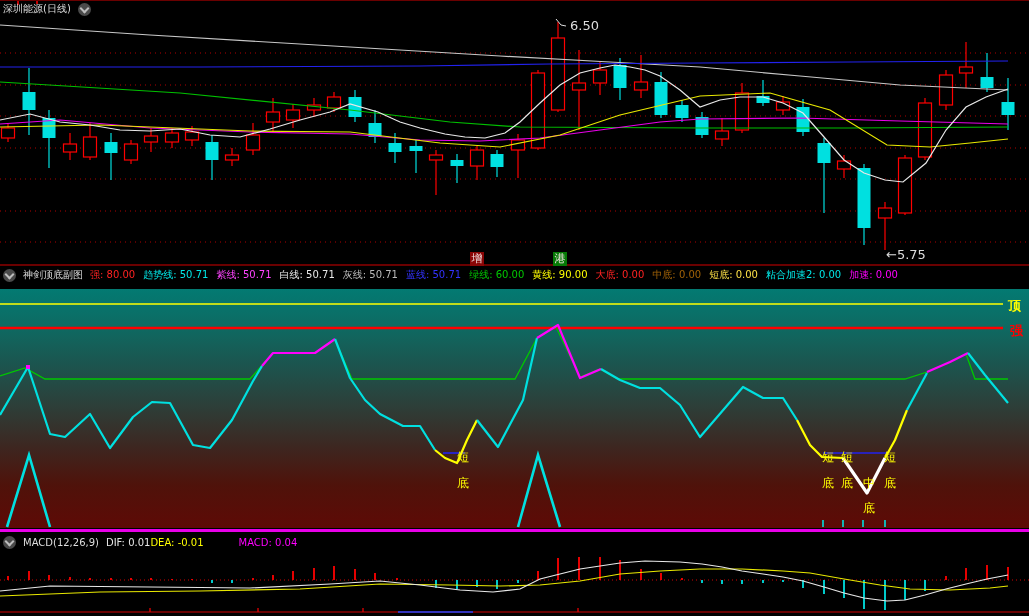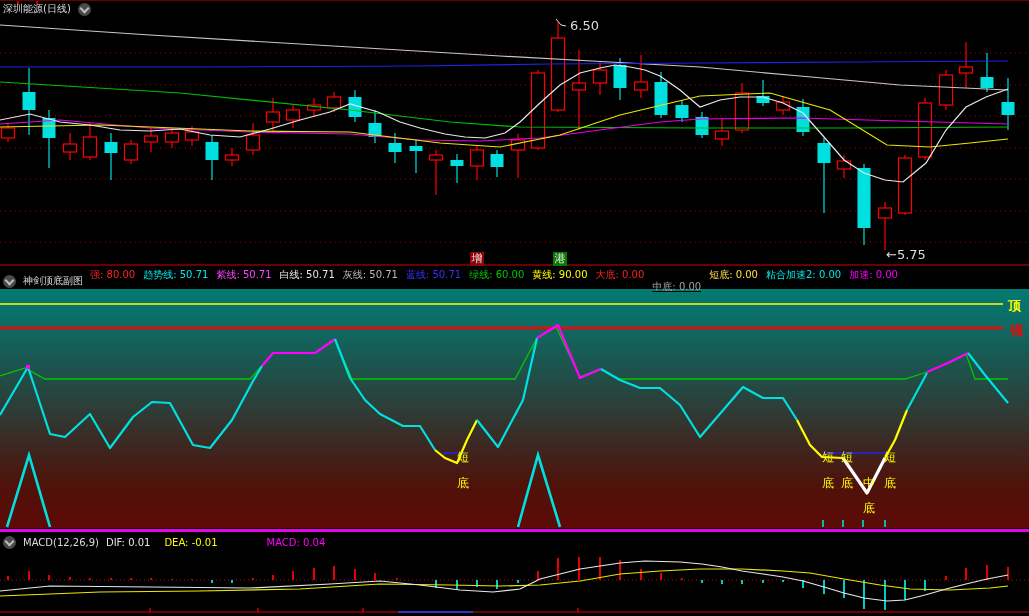--- a/index.html
+++ b/index.html
@@ -169,21 +169,21 @@
     <span id="leg-ind" style="display:inline-flex;gap:8px">
         <span style="color: rgb(255, 34, 34); text-align: center;">强: 80.00</span>
         <span style="color: rgb(0, 232, 232);">趋势线: 50.71</span>
         <span style="color: rgb(255, 68, 255);">紫线: 50.71</span>
         <span style="color: rgb(232, 232, 232);">白线: 50.71</span>
         <span style="color: rgb(187, 187, 187);">灰线: 50.71</span>
         <span style="color: rgb(51, 51, 255);">蓝线: 50.71</span>
         <span style="color: rgb(0, 200, 0);">绿线: 60.00</span>
         <span style="color: rgb(255, 255, 0);">黄线: 90.00</span>
         <span style="color: rgb(255, 34, 34);">大底: 0.00</span>
-        <span style="color: #a3a3a3; margin-top: 12px;">中底: 0.00</span>
+        <span style="color: #a16207;">中底: 0.00</span>
         <span style="color: #fde047;">短底: 0.00</span>
         <span style="color: rgb(0, 232, 232);">粘合加速2: 0.00</span>
         <span style="color: rgb(255, 0, 255);">加速: 0.00</span>
       </span>
   </div>
   <div class="grad"></div>
   <svg id="svg-ind" width="1029" height="239">
       <line x1="0" y1="15" x2="1003" y2="15" stroke="#ffff00" stroke-width="1.5"></line>
       <text x="1008" y="21" fill="#ffff00" font-size="13" font-weight="bold">顶</text>
       <line x1="0" y1="39" x2="1003" y2="39" stroke="#ff0000" stroke-width="2.5"></line>
@@ -282,19 +282,19 @@
       <line x1="258" y1="76" x2="258" y2="80" stroke="#d40000" stroke-width="1.4"></line>
       <line x1="363" y1="76" x2="363" y2="80" stroke="#d40000" stroke-width="1.4"></line>
       <line x1="578" y1="76" x2="578" y2="80" stroke="#d40000" stroke-width="1.4"></line>
       <line x1="398" y1="80" x2="473" y2="80" stroke="#3333bb" stroke-width="2"></line>
     </svg>
   <div class="hdr" id="hdr-macd" style="top:536px">
     <span class="chev">
         <i></i>
       </span>
     <span class="t">MACD(12,26,9)</span>
-    <span id="leg-macd" style="display:inline-flex;gap:14px">
+    <span id="leg-macd" style="display:inline-flex;gap:0">
         <span style="color: rgb(232, 232, 232);">DIF: 0.01</span>
         <span style="color: rgb(255, 255, 0);">DEA: -0.01</span>
         <span style="color: rgb(255, 0, 255); margin-left: 35px;">MACD: 0.04</span>
       </span>
   </div>
 </div>
 
 </body></html>

